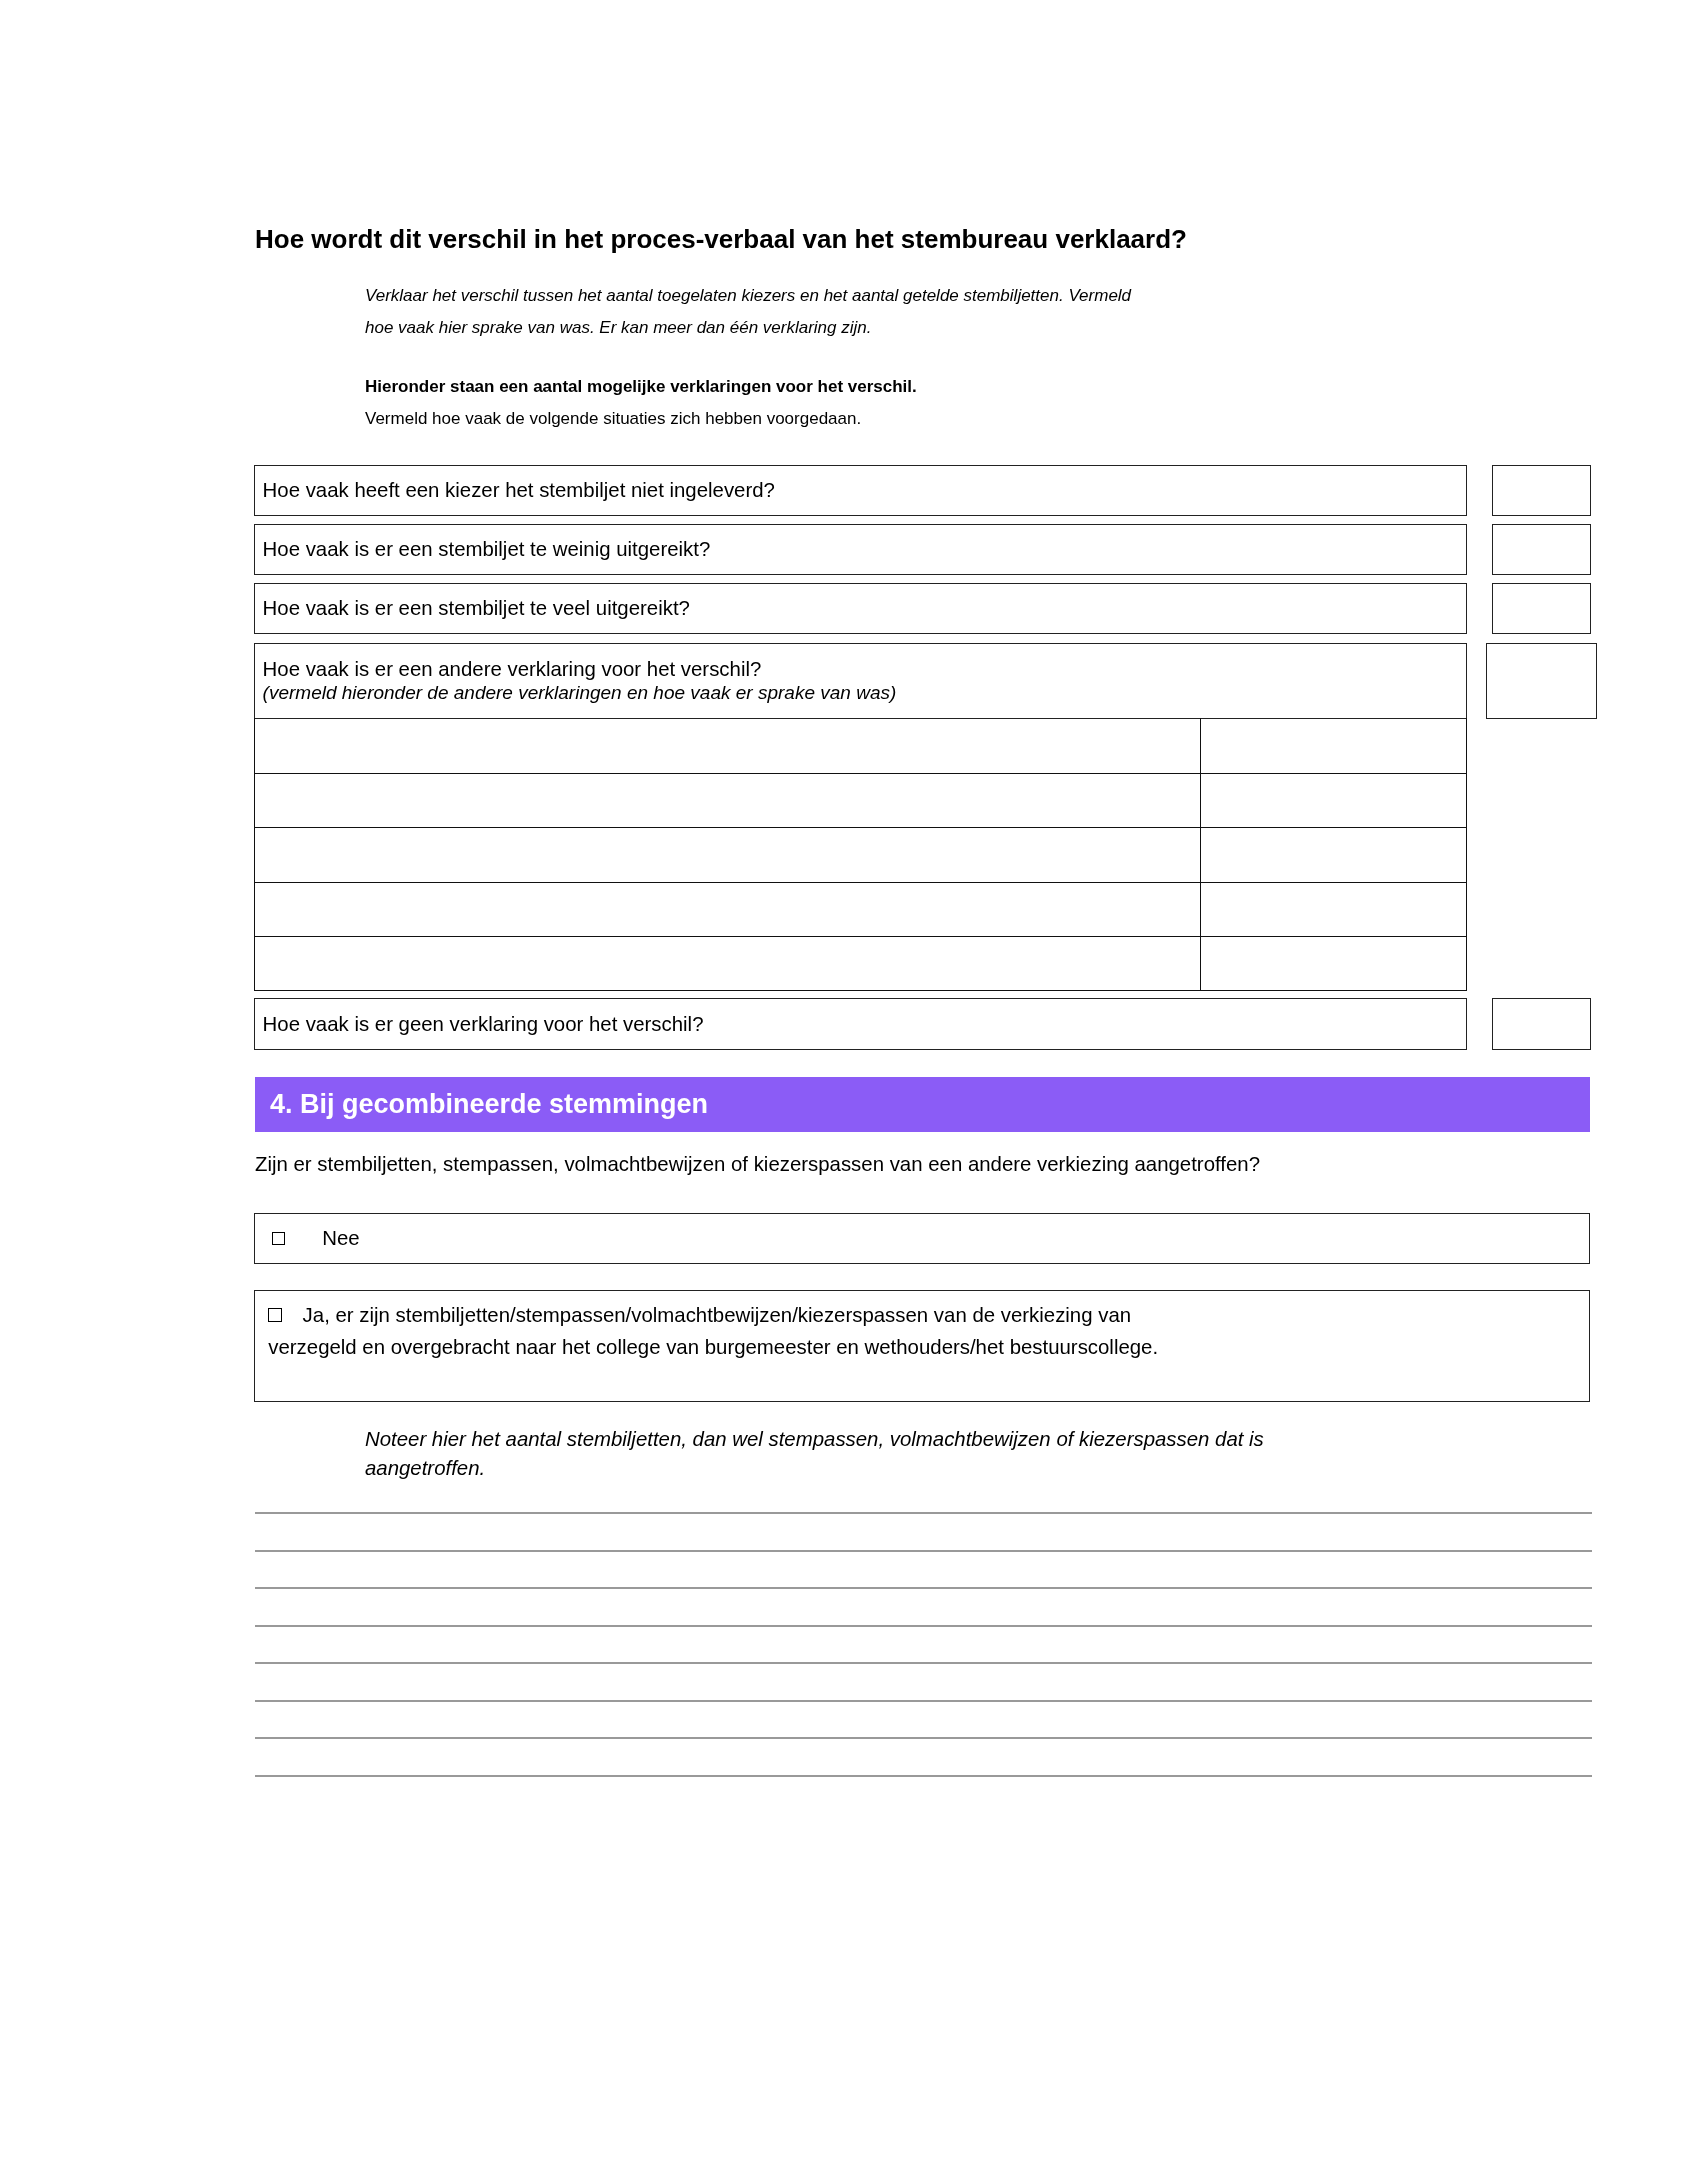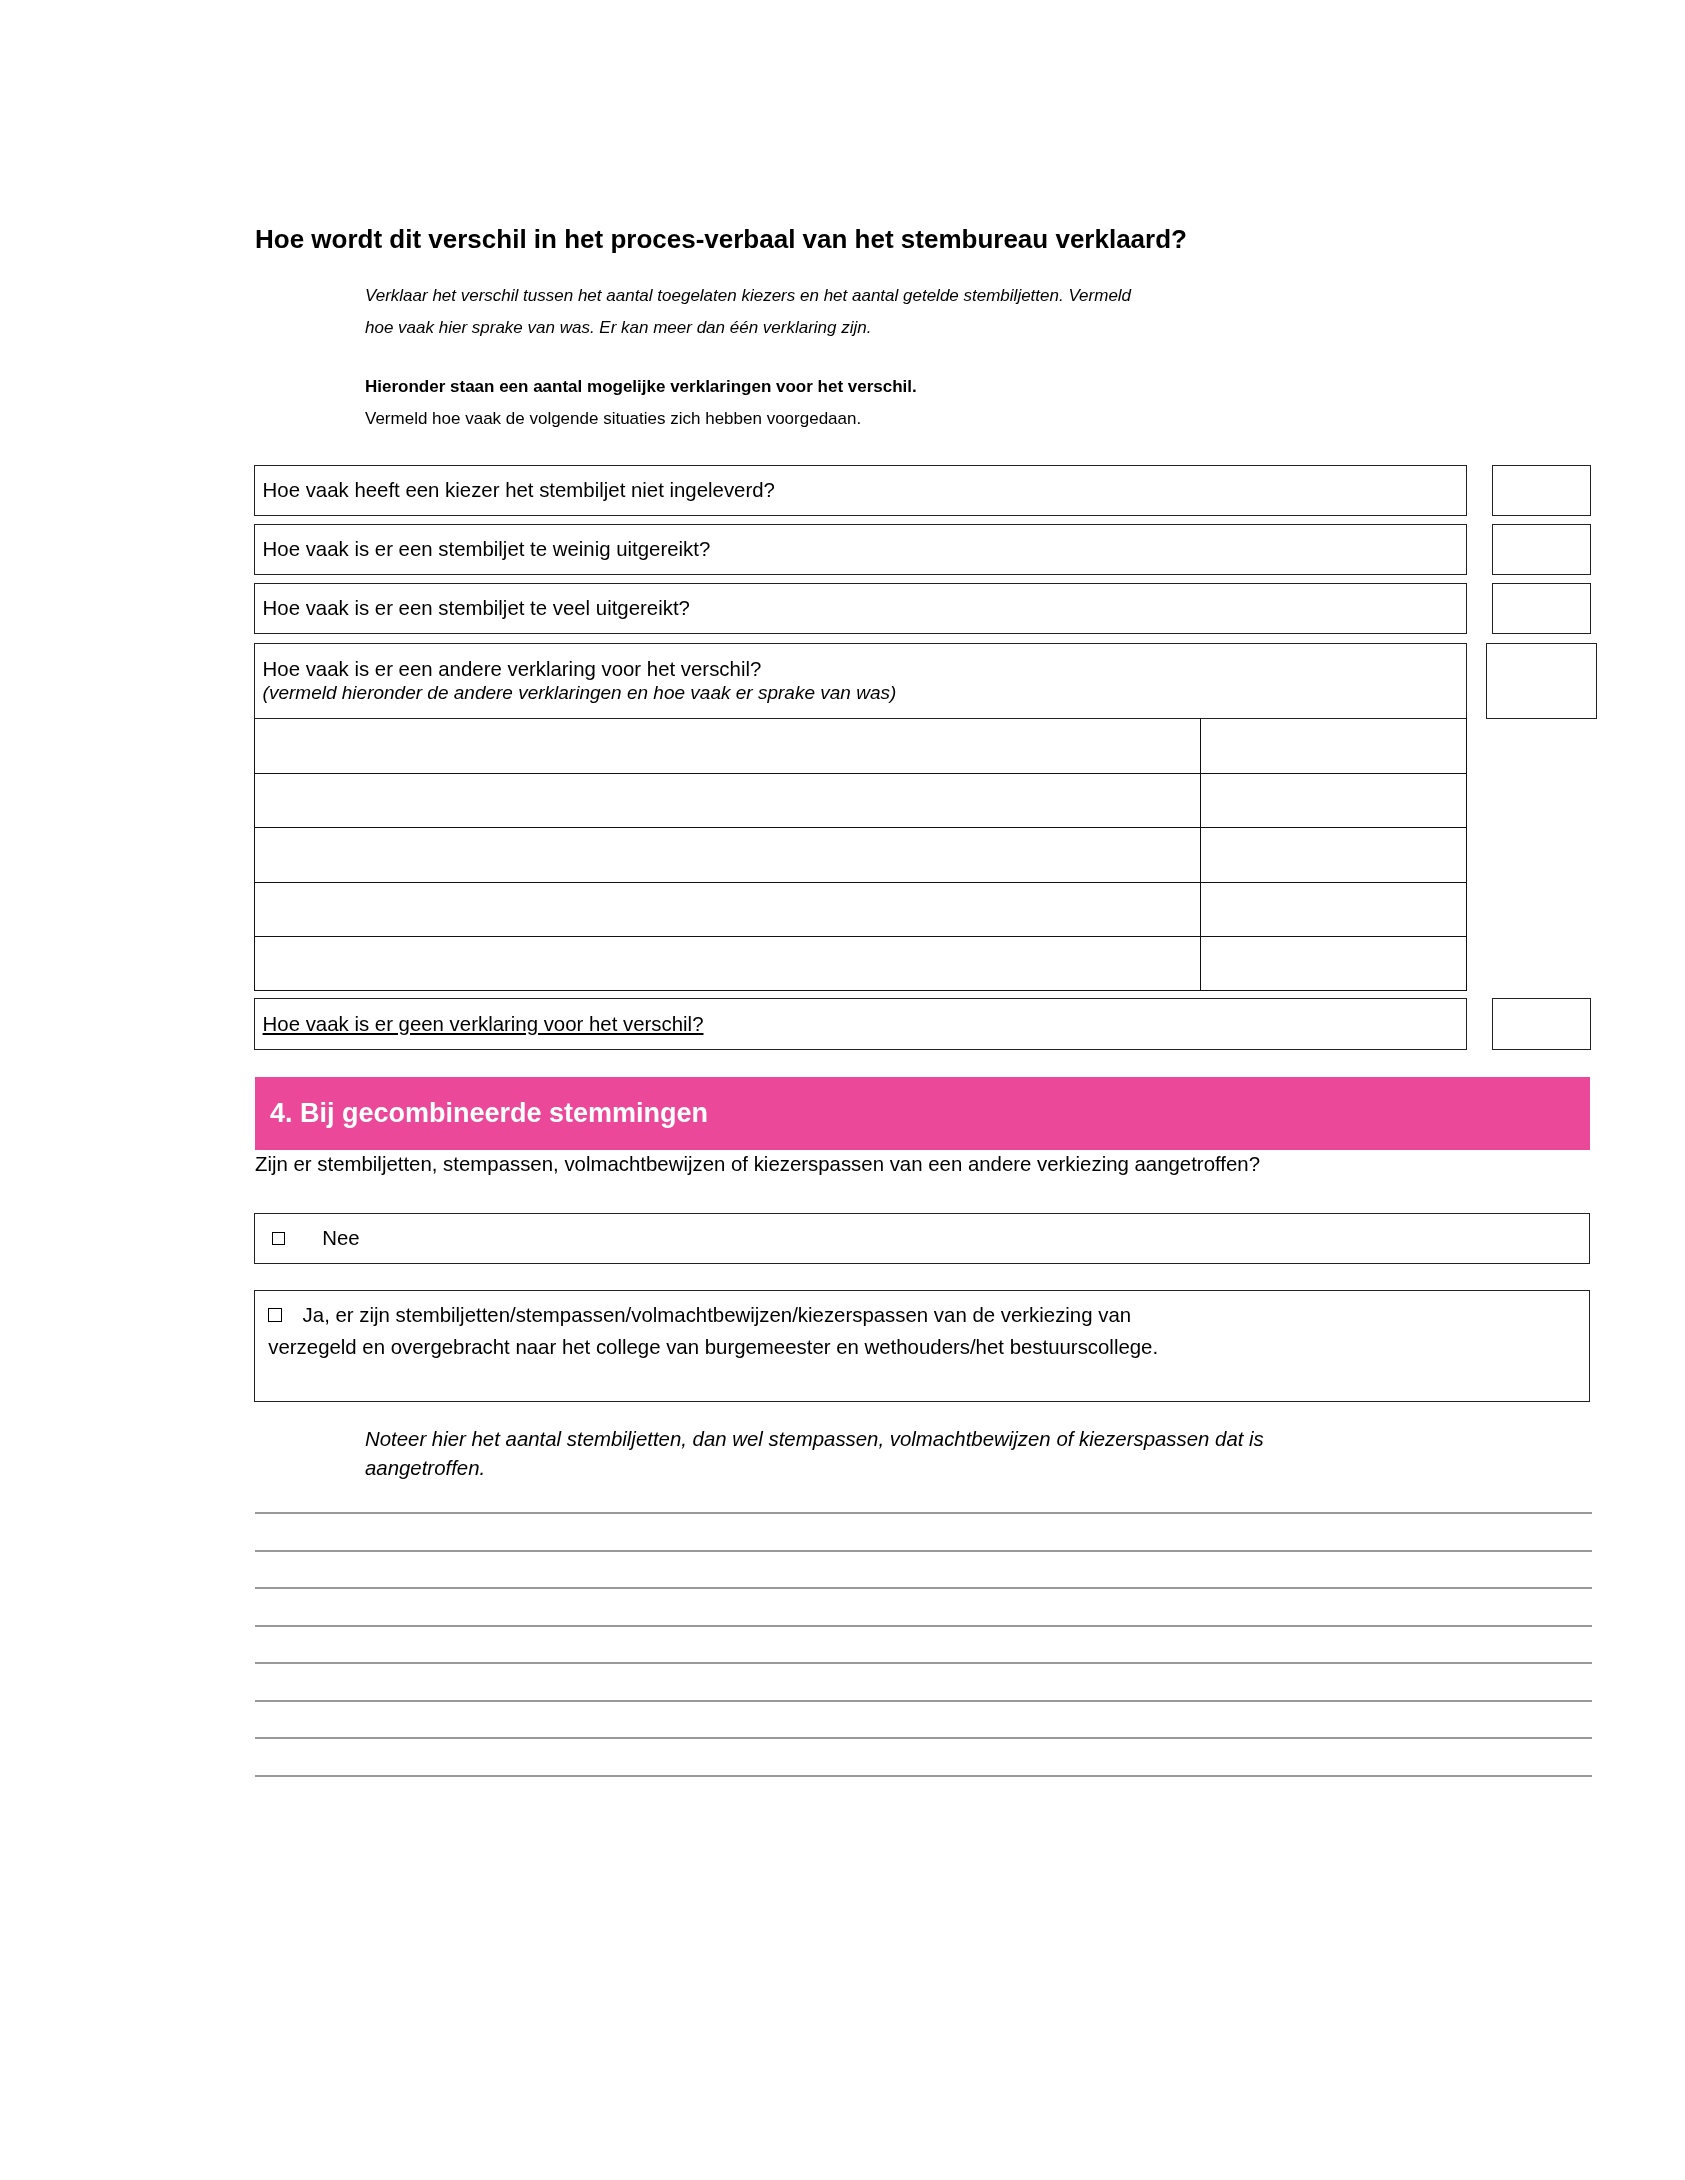--- a/index.html
+++ b/index.html
@@ -16,21 +16,21 @@
     .qbox span { white-space: nowrap; }
     .ansbox { position: absolute; border: 1.9px solid #222; box-sizing: border-box; background: #fff; }
     .other-box { position: absolute; left: 254px; top: 643px; width: 1213px; height: 76px;
                  border: 1.9px solid #222; box-sizing: border-box; padding: 13.3px 0 0 7.6px; }
     .other-box .q { font-size: 20.4px; line-height: 25px; white-space: nowrap; }
     .other-box .sub { font-size: 19px; font-style: italic; line-height: 21px; white-space: nowrap; }
     .blank-row { position: absolute; left: 254px; width: 1213px; height: 56px; border: 1.9px solid #111;
                  border-top: none; box-sizing: border-box; display: flex; }
     .blank-row .c1 { width: 946px; border-right: 1.9px solid #111; box-sizing: border-box; height: 100%; }
     .blank-row .c2 { flex: 1; height: 100%; }
-    .section-bar { position: absolute; left: 255px; top: 1077px; width: 1335px; height: 73px; background: #ec4899;
+    .section-bar { position: absolute; left: 255px; top: 1077px; width: 1335px; height: 55px; background: #8b5cf6;
                    color: #fff; font-size: 27px; font-weight: bold; box-sizing: border-box; padding-left: 15px;
                    display: flex; align-items: center; }
     .question { position: absolute; left: 255px; top: 1153px; font-size: 20.4px; white-space: nowrap; }
     .optbox { position: absolute; left: 254px; width: 1336px; border: 1.9px solid #222; box-sizing: border-box;
               font-size: 20.4px; gap: 16px; }
     .chk { display: inline-block; width: 13.3px; height: 13.3px; border: 1.4px solid #000; box-sizing: border-box;
            margin-right: 21px; vertical-align: 0px; }
     .nee { top: 1213px; height: 51px; padding-left: 17px; display: flex; align-items: center; }
     .ja { top: 1290px; height: 112px; padding: 7.6px 11.4px 0 13.3px; line-height: 32px; }
     .ja .blank { display: inline-block; width: 337px; border-bottom: 1.9px solid #000; height: 25px; vertical-align: -1.9px; margin-right: 5.7px; }
@@ -84,21 +84,21 @@
 </div>
 <div class="blank-row" style="top:881px;">
   <div class="c1" contenteditable="true" style=""></div>
   <div class="c2" contenteditable="true" style=""></div>
 </div>
 <div class="blank-row" style="top:935px;">
   <div class="c1" contenteditable="true" style=""></div>
   <div class="c2" contenteditable="true" style=""></div>
 </div>
 
-<div class="qbox" style="top:998px;height:52px;text-decoration:underline;">
+<div class="qbox" style="top:998px;height:52px;">
   <span>Hoe vaak is er geen verklaring voor het verschil?</span>
 </div>
 <div class="ansbox" style="left: 1492px; top: 998px; width: 99px; height: 52px;" contenteditable="true"></div>
 
 <div class="section-bar">
   <span>4. Bij gecombineerde stemmingen</span>
 </div>
 
 <div class="question">Zijn er stembiljetten, stempassen, volmachtbewijzen of kiezerspassen van een andere verkiezing aangetroffen?</div>
 

